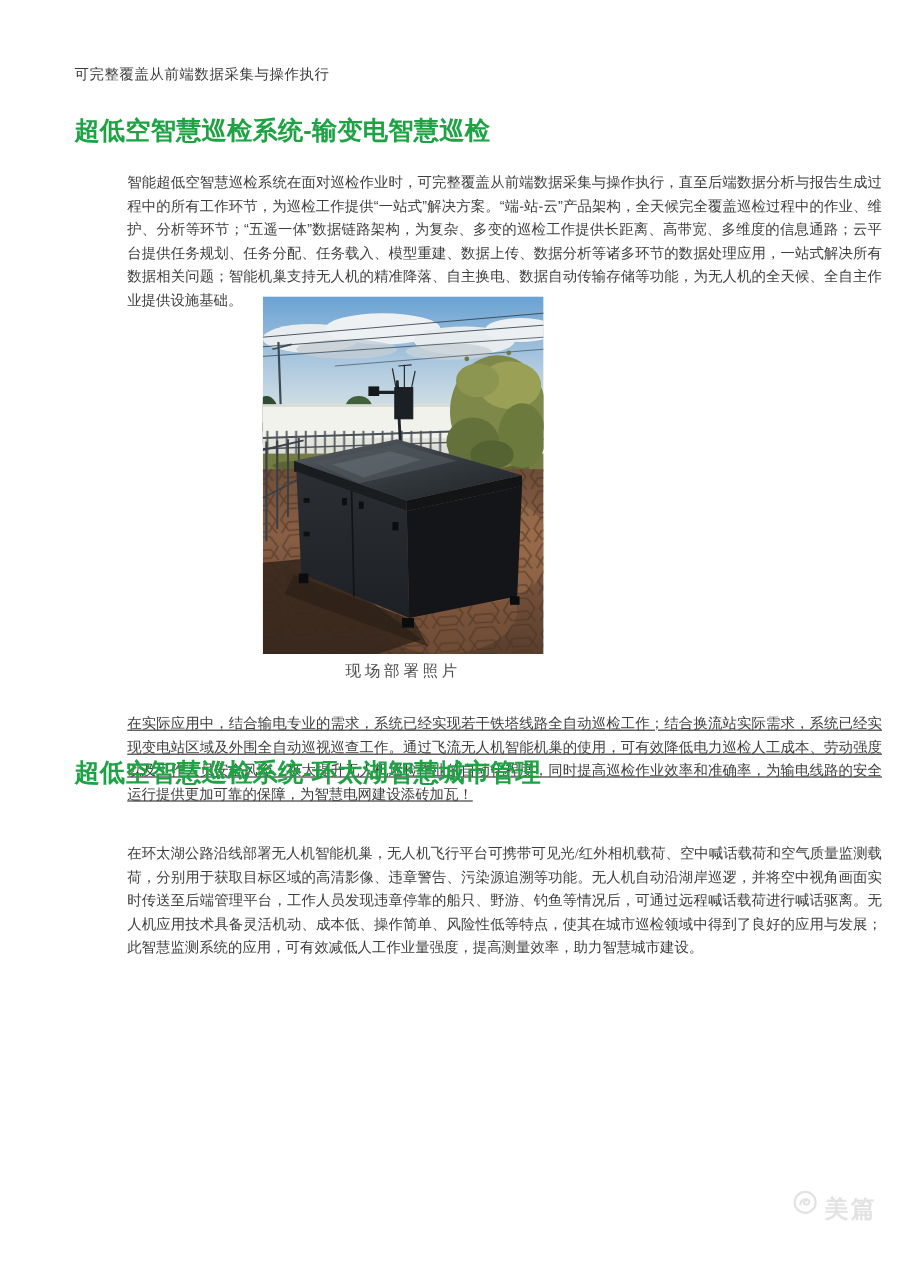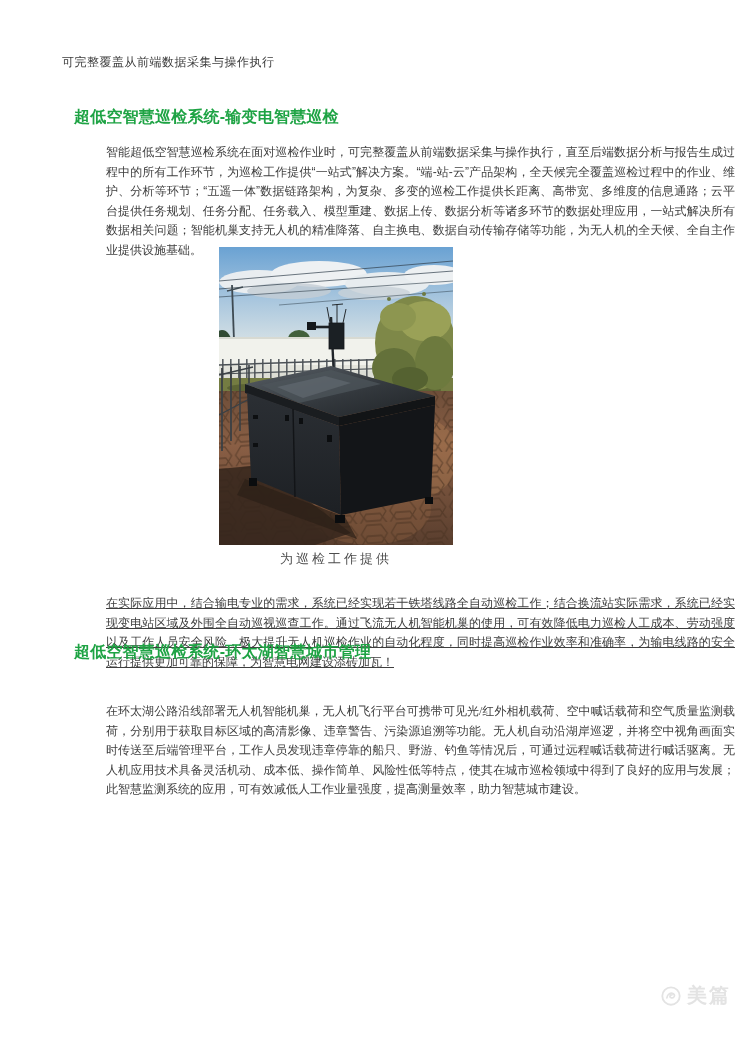--- a/index.html
+++ b/index.html
@@ -6,21 +6,21 @@
   html,body { margin:0; padding:0; }
   body {
     width:750px; height:1060px; background:#ffffff; position:relative;
     overflow:hidden; font-family:"Liberation Sans",sans-serif;
   }
   .abs { position:absolute; }
   .company {
     top:54px; left:62px; font-size:12px; color:#3b3b3b; letter-spacing:.5px;
   }
   .h-green {
-    left:62px; width:640px; margin:12px; font-size:16px; font-weight:bold;
+    left:62px; width:640px; margin:0; font-size:21px; font-weight:bold;
     color:var(--green); letter-spacing:.2px;
   }
   #heading-1 { top:95px; }
   #heading-2 { top:630px; }
   .para {
     left:62px; width:629px; font-size:12px; line-height:19.6px;
     color:var(--body); text-align:justify; text-justify:inter-ideograph;margin-left:44px;
   }
   #para-1 { top:131px; }
   #para-2 { top:582px;text-decoration:underline; }
@@ -29,21 +29,21 @@
   .photo-wrap svg { display:block; }
   .caption {
     top:550px; left:219px; width:234px; text-align:center;
     font-family:"DejaVu Serif",serif; font-size:13px; letter-spacing:3px;
     color:#4d4d4d;
   }
   .watermark {
     top:982px; left:660px; display:flex; align-items:center; gap:5px;
     color:var(--wm);
   }
-  .wm-text { font-size:20px; font-weight:bold; letter-spacing:2px; color:var(--wm); }
+  .wm-text { font-size:20px; font-weight:bold; letter-spacing:2px; color:var(--wm);margin-top:12px; }
 </style>
 </head>
 <body>
 
 <div class="abs company">可完整覆盖从前端数据采集与操作执行</div>
 
 <h1 class="abs h-green" id="heading-1">超低空智慧巡检系统-输变电智慧巡检</h1>
 
 <p class="abs para" id="para-1">智能超低空智慧巡检系统在面对巡检作业时，可完整覆盖从前端数据采集与操作执行，直至后端数据分析与报告生成过程中的所有工作环节，为巡检工作提供“一站式”解决方案。“端-站-云”产品架构，全天候完全覆盖巡检过程中的作业、维护、分析等环节；“五遥一体”数据链路架构，为复杂、多变的巡检工作提供长距离、高带宽、多维度的信息通路；云平台提供任务规划、任务分配、任务载入、模型重建、数据上传、数据分析等诸多环节的数据处理应用，一站式解决所有数据相关问题；智能机巢支持无人机的精准降落、自主换电、数据自动传输存储等功能，为无人机的全天候、全自主作业提供设施基础。</p>
 
@@ -158,21 +158,21 @@
     <rect x="80" y="171" width="4" height="6" fill="#0c0e10"></rect>
     <rect x="34" y="168" width="5" height="4" fill="#0d0f11"></rect>
     <rect x="34" y="196" width="5" height="4" fill="#0d0f11"></rect>
     <rect x="108" y="188" width="5" height="7" fill="#0b0d0f"></rect>
     <rect x="30" y="231" width="8" height="8" fill="#0a0c0e"></rect>
     <rect x="116" y="268" width="10" height="8" fill="#0a0c0e"></rect>
     <rect x="206" y="250" width="8" height="7" fill="#0a0c0e"></rect>
   </svg>
 </div>
 
-<div class="abs caption">为巡检工作提供</div>
+<div class="abs caption">现场部署照片</div>
 
 <p class="abs para" id="para-2">在实际应用中，结合输电专业的需求，系统已经实现若干铁塔线路全自动巡检工作；结合换流站实际需求，系统已经实现变电站区域及外围全自动巡视巡查工作。通过飞流无人机智能机巢的使用，可有效降低电力巡检人工成本、劳动强度以及工作人员安全风险，极大提升无人机巡检作业的自动化程度，同时提高巡检作业效率和准确率，为输电线路的安全运行提供更加可靠的保障，为智慧电网建设添砖加瓦！</p>
 
 <h1 class="abs h-green" id="heading-2">超低空智慧巡检系统-环太湖智慧城市管理</h1>
 
 <p class="abs para" id="para-3">在环太湖公路沿线部署无人机智能机巢，无人机飞行平台可携带可见光/红外相机载荷、空中喊话载荷和空气质量监测载荷，分别用于获取目标区域的高清影像、违章警告、污染源追溯等功能。无人机自动沿湖岸巡逻，并将空中视角画面实时传送至后端管理平台，工作人员发现违章停靠的船只、野游、钓鱼等情况后，可通过远程喊话载荷进行喊话驱离。无人机应用技术具备灵活机动、成本低、操作简单、风险性低等特点，使其在城市巡检领域中得到了良好的应用与发展；此智慧监测系统的应用，可有效减低人工作业量强度，提高测量效率，助力智慧城市建设。</p>
 
 <div class="abs watermark">
   <svg width="22" height="22" viewBox="0 0 24 24">
     <circle cx="12" cy="12" r="9.5" fill="none" stroke="var(--wm)" stroke-width="2"></circle>

